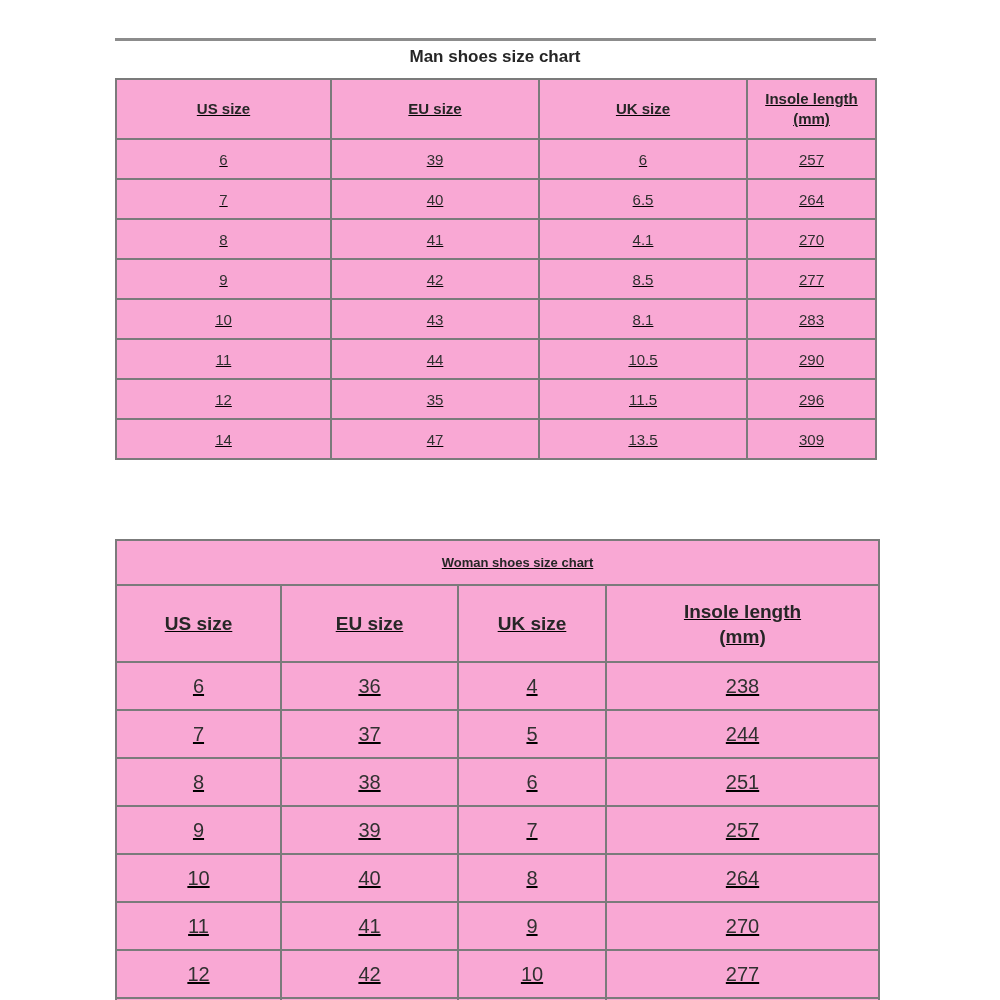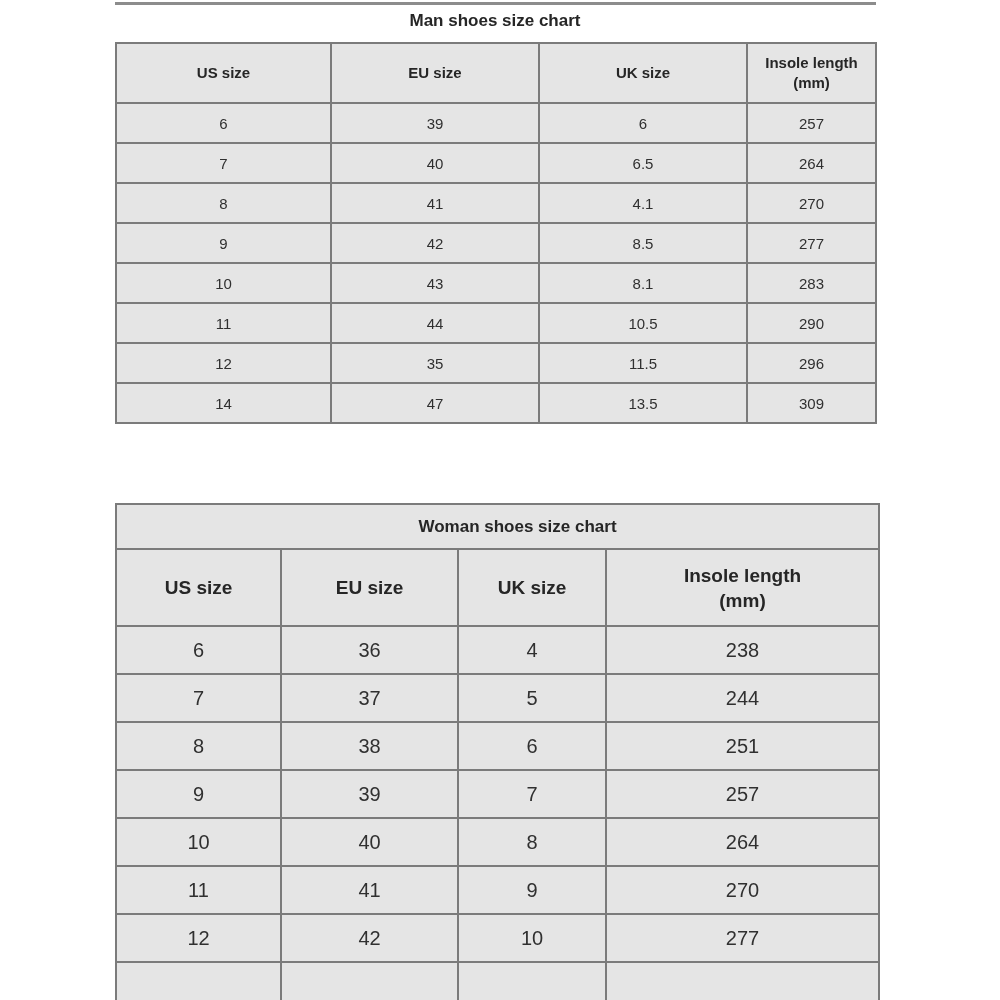--- a/index.html
+++ b/index.html
@@ -3,21 +3,21 @@
 <meta charset="utf-8">
 <style>
   html, body { margin: 0; padding: 0; }
   body {
     width: 1000px; height: 1000px;
     background: #ffffff;
     font-family: "Liberation Sans", sans-serif;
     position: relative;
     overflow: hidden;
   }
-  .page { position: absolute; inset: 0; }
+  .page { position: absolute; inset: 0; margin-top: 36px; }
 
   .top-line {
     position: absolute;
     left: 115px; top: 2px;
     width: 761px; height: 3px;
     background: #8c8c8c;
   }
 
   .man-title {
     position: absolute;
@@ -27,21 +27,22 @@
     font-weight: 700;
     font-size: 17px;
     line-height: 31px;
     color: #262626;
   }
 
   table {
     position: absolute;
     border-collapse: collapse;
     table-layout: fixed;
-    background: #e5e5e5;
+    background: #f9a8d4;
+    text-decoration: underline;
   }
   td, th {
     border: 2px solid #7b7b7b;
     text-align: center;
     vertical-align: middle;
     padding: 0;
     color: #303030;
     white-space: pre-line;
     overflow: hidden;
   }
@@ -54,21 +55,21 @@
   
   .man-table { left: 115px; top: 42px; width: 760px; }
   .man-table th { font-size: 15px; line-height: 20px; }
   .man-table tr.header-row { height: 60px; }
   .man-table tr.data-row { height: 40px; }
   .man-table td { font-size: 15px; }
 
   
   .woman-table { left: 115px; top: 503px; width: 763px; }
   .woman-table tr.title-row { height: 45px; }
-  .woman-table .table-title { font-size: 17px; padding-left: 40px; }
+  .woman-table .table-title { font-size: 13px; padding-left: 40px; }
   .woman-table tr.header-row { height: 77px; }
   .woman-table th { font-size: 19px; line-height: 25px; }
   .woman-table tr.data-row { height: 48px; }
   .woman-table tr.data-row:last-child { height: 58px; }
   .woman-table td { font-size: 20px; }
 </style>
 </head>
 <body>
 
 <div class="page">

